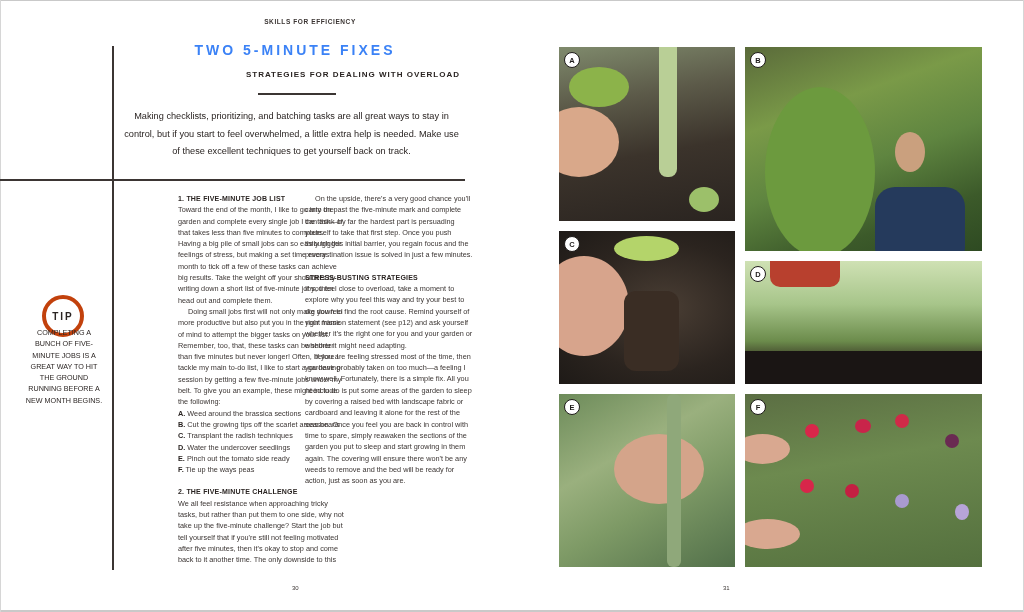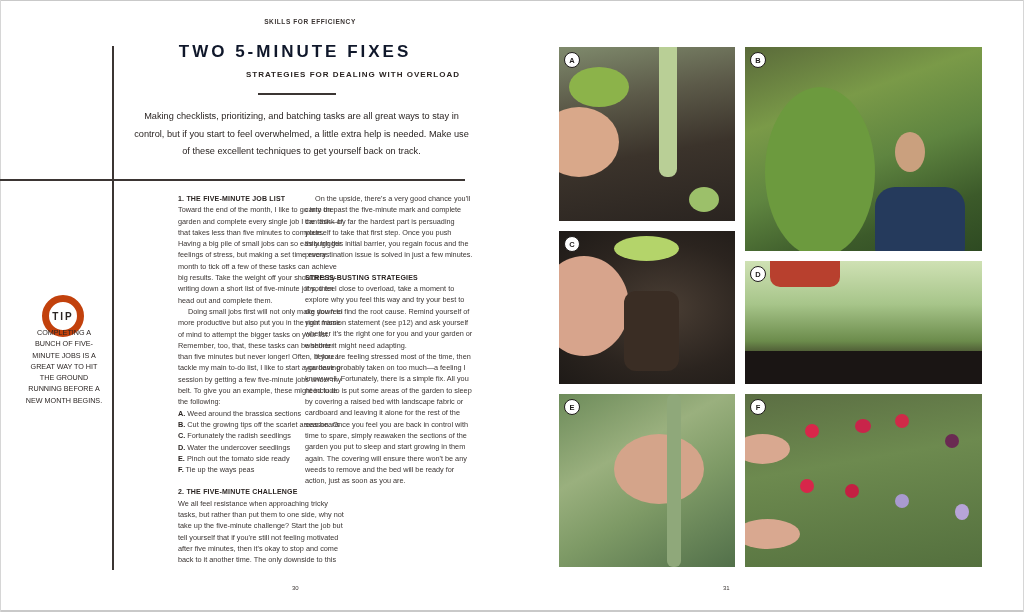--- a/index.html
+++ b/index.html
@@ -6,30 +6,30 @@
   html, body { width: 1024px; height: 612px; overflow: hidden; background: #ffffff; }
   body { position: relative; font-family: "Liberation Sans", sans-serif; color: #3b3533; }
   .frame-top { position: absolute; left: 0; top: 0; width: 1024px; height: 1px; background: #c9c9c9; }
   .frame-bottom { position: absolute; left: 0; top: 610px; width: 1024px; height: 2px; background: #c9c9c9; }
   .frame-left { position: absolute; left: 0; top: 0; width: 1px; height: 612px; background: #d6d6d6; }
   .frame-right { position: absolute; right: 0; top: 0; width: 1px; height: 612px; background: #d6d6d6; }
 
   .running-head { position: absolute; top: 18px; left: 230px; width: 160px; text-align: center;
     font-size: 6.5px; letter-spacing: 0.6px; color: #3b3533; font-weight: bold; }
   .title { position: absolute; top: 42px; left: 130px; width: 330px; text-align: center;
-    font-size: 17px; font-weight: bold; letter-spacing: 3px; color: #0f172a; }
+    font-size: 14px; font-weight: bold; letter-spacing: 3px; color: #3b82f6; }
   .subtitle { position: absolute; top: 70px; left: 130px; width: 330px; text-align: right;
     font-size: 8px; font-weight: bold; letter-spacing: 1px; color: #2a2422; }
   .short-rule { position: absolute; top: 93px; left: 258px; width: 78px; height: 2px; background: #3b3533; }
-  .intro { position: absolute; top: 108px; left: 134px; width: 335px; text-align: center;
+  .intro { position: absolute; top: 108px; left: 124px; width: 335px; text-align: center;
     font-size: 9.2px; line-height: 17.5px; color: #2a2422; }
   .vline { position: absolute; left: 112px; top: 46px; width: 2px; height: 524px; background: #3b3533; }
   .hline { position: absolute; left: 0; top: 179px; width: 465px; height: 2px; background: #3b3533; }
 
-  .tip-circle { position: absolute; left: 42px; top: 295px; width: 42px; height: 42px; border: 7px solid #c2410c;
+  .tip-circle { position: absolute; left: 42px; top: 295px; width: 42px; height: 42px; border: 4px solid #c2410c;
     border-radius: 50%; display: flex; align-items: center; justify-content: center;
     font-size: 10px; font-weight: bold; letter-spacing: 2px; color: #2a2422; }
   .tip-text { position: absolute; left: 25px; top: 327px; width: 78px; text-align: center;
     font-size: 7.2px; line-height: 11.3px; color: #2a2422; }
 
   .col { position: absolute; width: 168px; font-size: 7.3px; line-height: 11.3px; color: #3b3533; }
   .col1 { left: 130px; top: 193px; margin-left: 48px; }
   .col2 { left: 305px; top: 193px; }
   .col .h { font-weight: bold; color: #2a2422; font-size: 7px; letter-spacing: 0.2px; }
   .col p { margin: 0; }
@@ -82,21 +82,21 @@
   <span>TIP</span>
 </div>
 <div class="tip-text">COMPLETING A BUNCH OF FIVE-MINUTE JOBS IS A GREAT WAY TO HIT THE GROUND RUNNING BEFORE A NEW MONTH BEGINS.</div>
 
 <div class="col col1">
   <p class="h">1. THE FIVE-MINUTE JOB LIST</p>
   <p>Toward the end of the month, I like to go into the garden and complete every single job I can think of that takes less than five minutes to complete. Having a big pile of small jobs can so easily trigger feelings of stress, but making a set time every month to tick off a few of these tasks can achieve big results. Take the weight off your shoulders by writing down a short list of five-minute jobs, then head out and complete them.</p>
   <p class="ind">Doing small jobs first will not only make you feel more productive but also put you in the right frame of mind to attempt the bigger tasks on your list. Remember, too, that, these tasks can be shorter than five minutes but never longer! Often, before I tackle my main to-do list, I like to start a gardening session by getting a few five-minute jobs under my belt. To give you an example, these might include the following:</p>
   <p class="li"><b>A.</b> <span>Weed around the brassica sections</span></p>
   <p class="li"><b>B.</b> <span>Cut the growing tips off the scarlet areas beans</span></p>
-  <p class="li"><b>C.</b> <span>Fortunately the radish seedlings</span></p>
+  <p class="li"><b>C.</b> <span>Transplant the radish techniques</span></p>
   <p class="li"><b>D.</b> <span>Water the undercover seedlings</span></p>
   <p class="li"><b>E.</b> <span>Pinch out the tomato side ready</span></p>
   <p class="li"><b>F.</b> <span>Tie up the ways peas</span></p>
   <div class="gap"></div>
   <p class="h">2. THE FIVE-MINUTE CHALLENGE</p>
   <p>We all feel resistance when approaching tricky tasks, but rather than put them to one side, why not take up the five-minute challenge? Start the job but tell yourself that if you're still not feeling motivated after five minutes, then it's okay to stop and come back to it another time. The only downside to this</p>
 </div>
 
 <div class="col col2">
   <p class="ind">On the upside, there's a very good chance you'll carry on past the five-minute mark and complete the task—by far the hardest part is persuading yourself to take that first step. Once you push through this initial barrier, you regain focus and the procrastination issue is solved in just a few minutes.</p>

